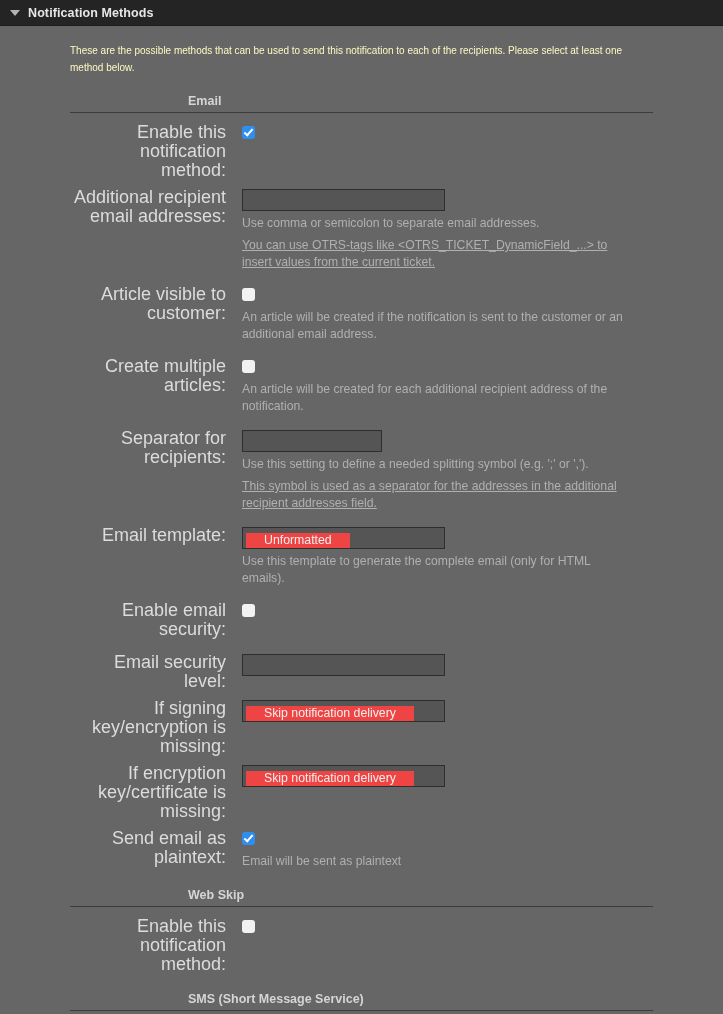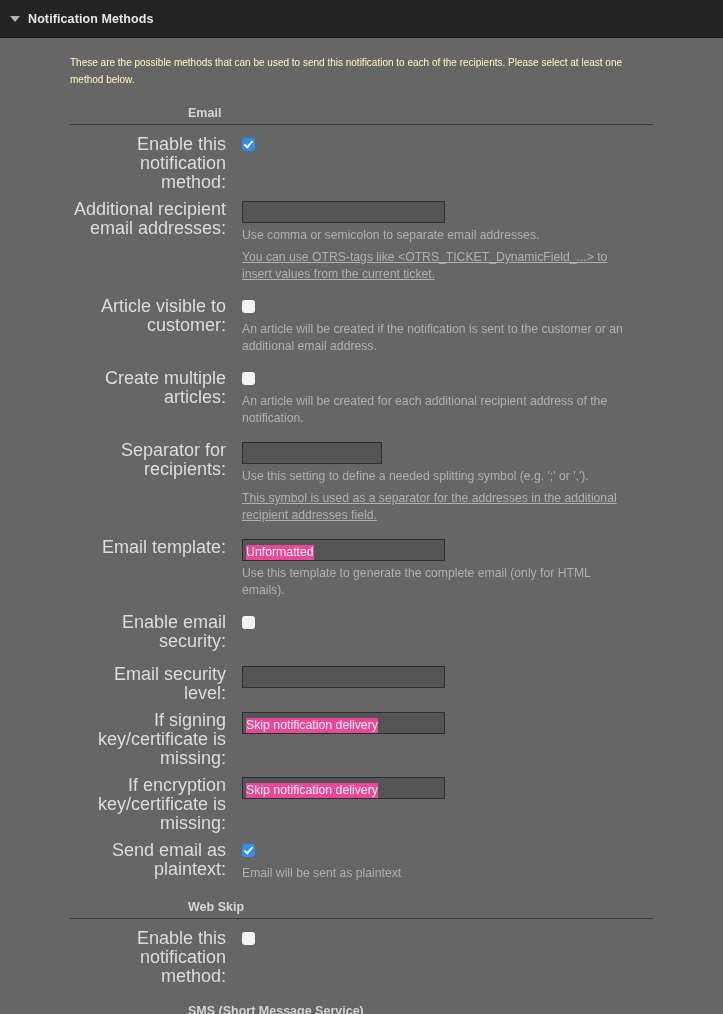--- a/index.html
+++ b/index.html
@@ -11,21 +11,21 @@
     width: 723px;
     height: 1014px;
     overflow: hidden;
     font-family: "Liberation Sans", sans-serif;
     color: #d8d8d8;
     -webkit-font-smoothing: antialiased;
   }
 
   
   .widget-header {
-    height: 38px;
+    height: 26px;
     background: #242424;
     display: flex;
     align-items: center;
     padding-left: 10px;
     box-sizing: border-box;
     border-bottom: 1px solid #1a1a1a;
   }
   .toggle-caret {
     width: 0; height: 0;
     border-left: 5px solid transparent;
@@ -156,25 +156,25 @@
     background: #555555;
     border: 1px solid #2e2e2e;
     width: 203px;
     height: 22px;
     box-sizing: border-box;
     margin-top: 1px;
     padding: 2px 3px;
     overflow: hidden;
   }
   .listbox .opt-selected {
-    background: #ec4899;
+    background: #ef4444;
     color: #f0f0f0;
     font-size: 12.3px;
     line-height: 15px;
-    padding: 0 0;
+    padding: 0 18px;
     display: inline-block;
     white-space: nowrap;
   }
 
   
   .notice-wrap {
     padding: 14px 70px 0 70px;
     display: flex;
   }
   .notice {
@@ -292,21 +292,21 @@
       <div class="row">
         <div class="label">Email security level:</div>
         <div class="field">
           <input class="txt w-mid" type="text" value="" style="">
         </div>
       </div>
 
       <div class="spacer-sm"></div>
 
       <div class="row">
-        <div class="label">If signing key/certificate is missing:</div>
+        <div class="label">If signing key/encryption is missing:</div>
         <div class="field">
           <div class="listbox">
             <span class="opt-selected">Skip notification delivery</span>
           </div>
         </div>
       </div>
 
       <div class="spacer-sm"></div>
 
       <div class="row">

